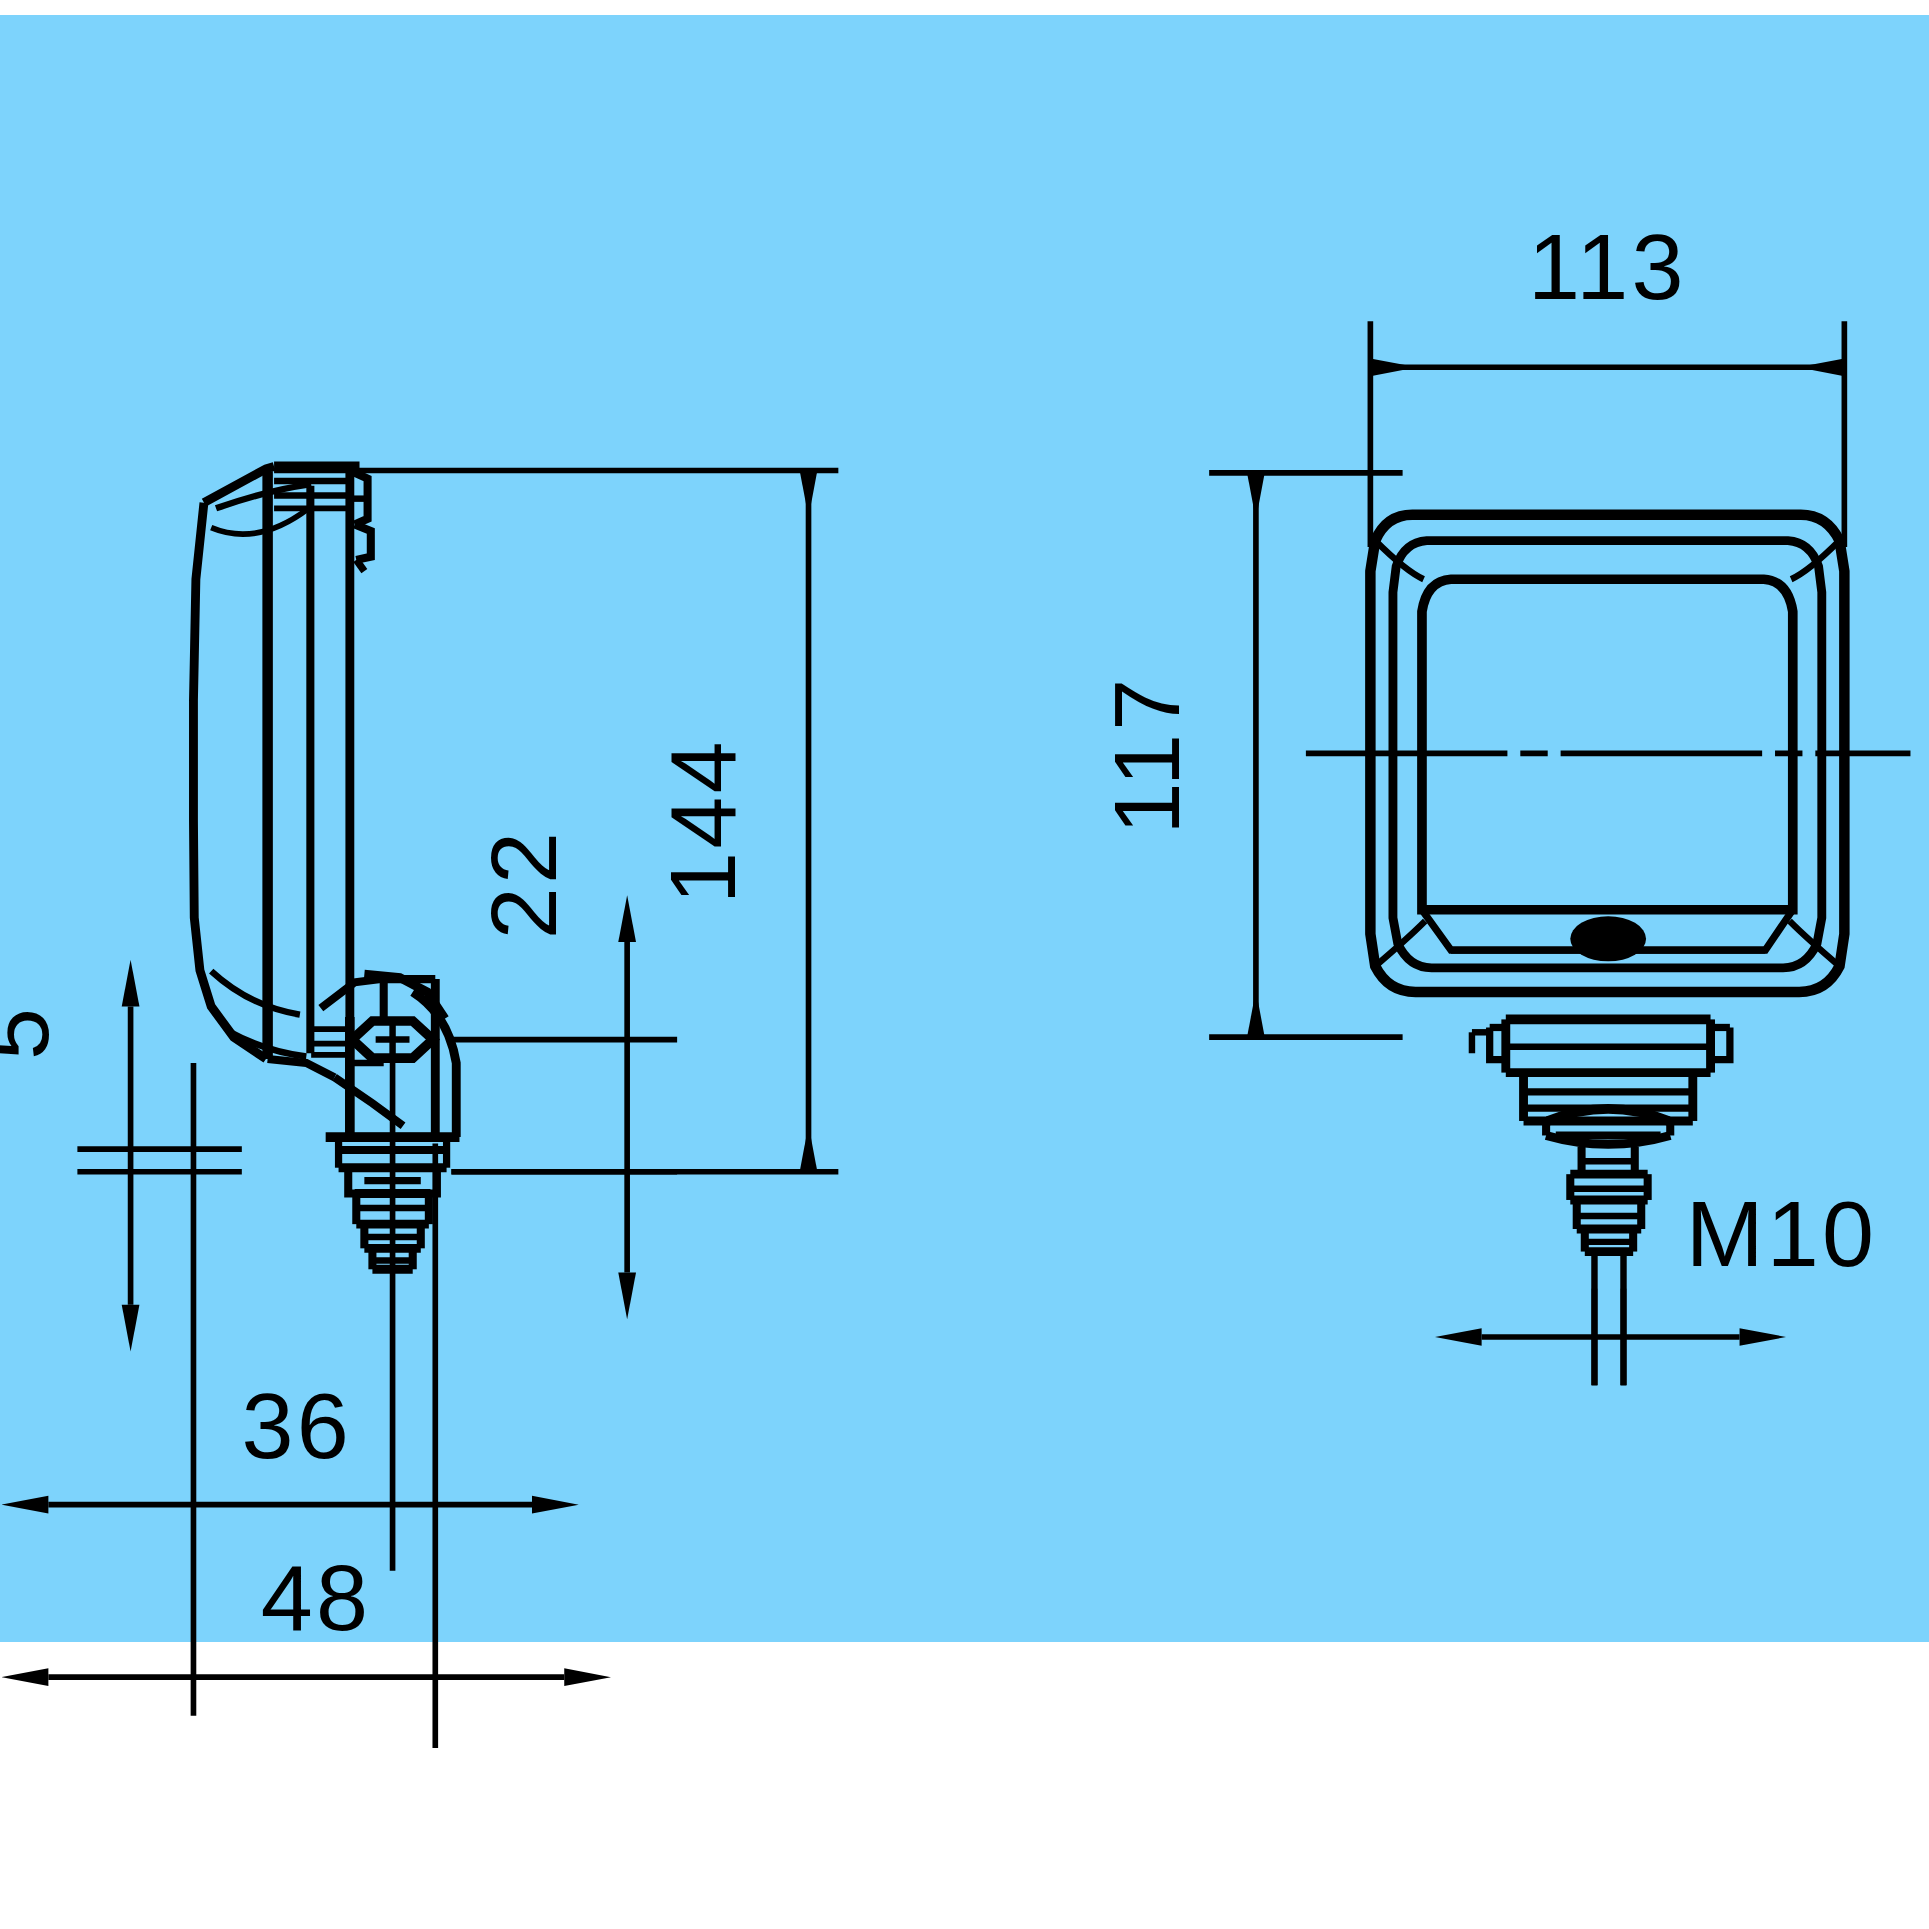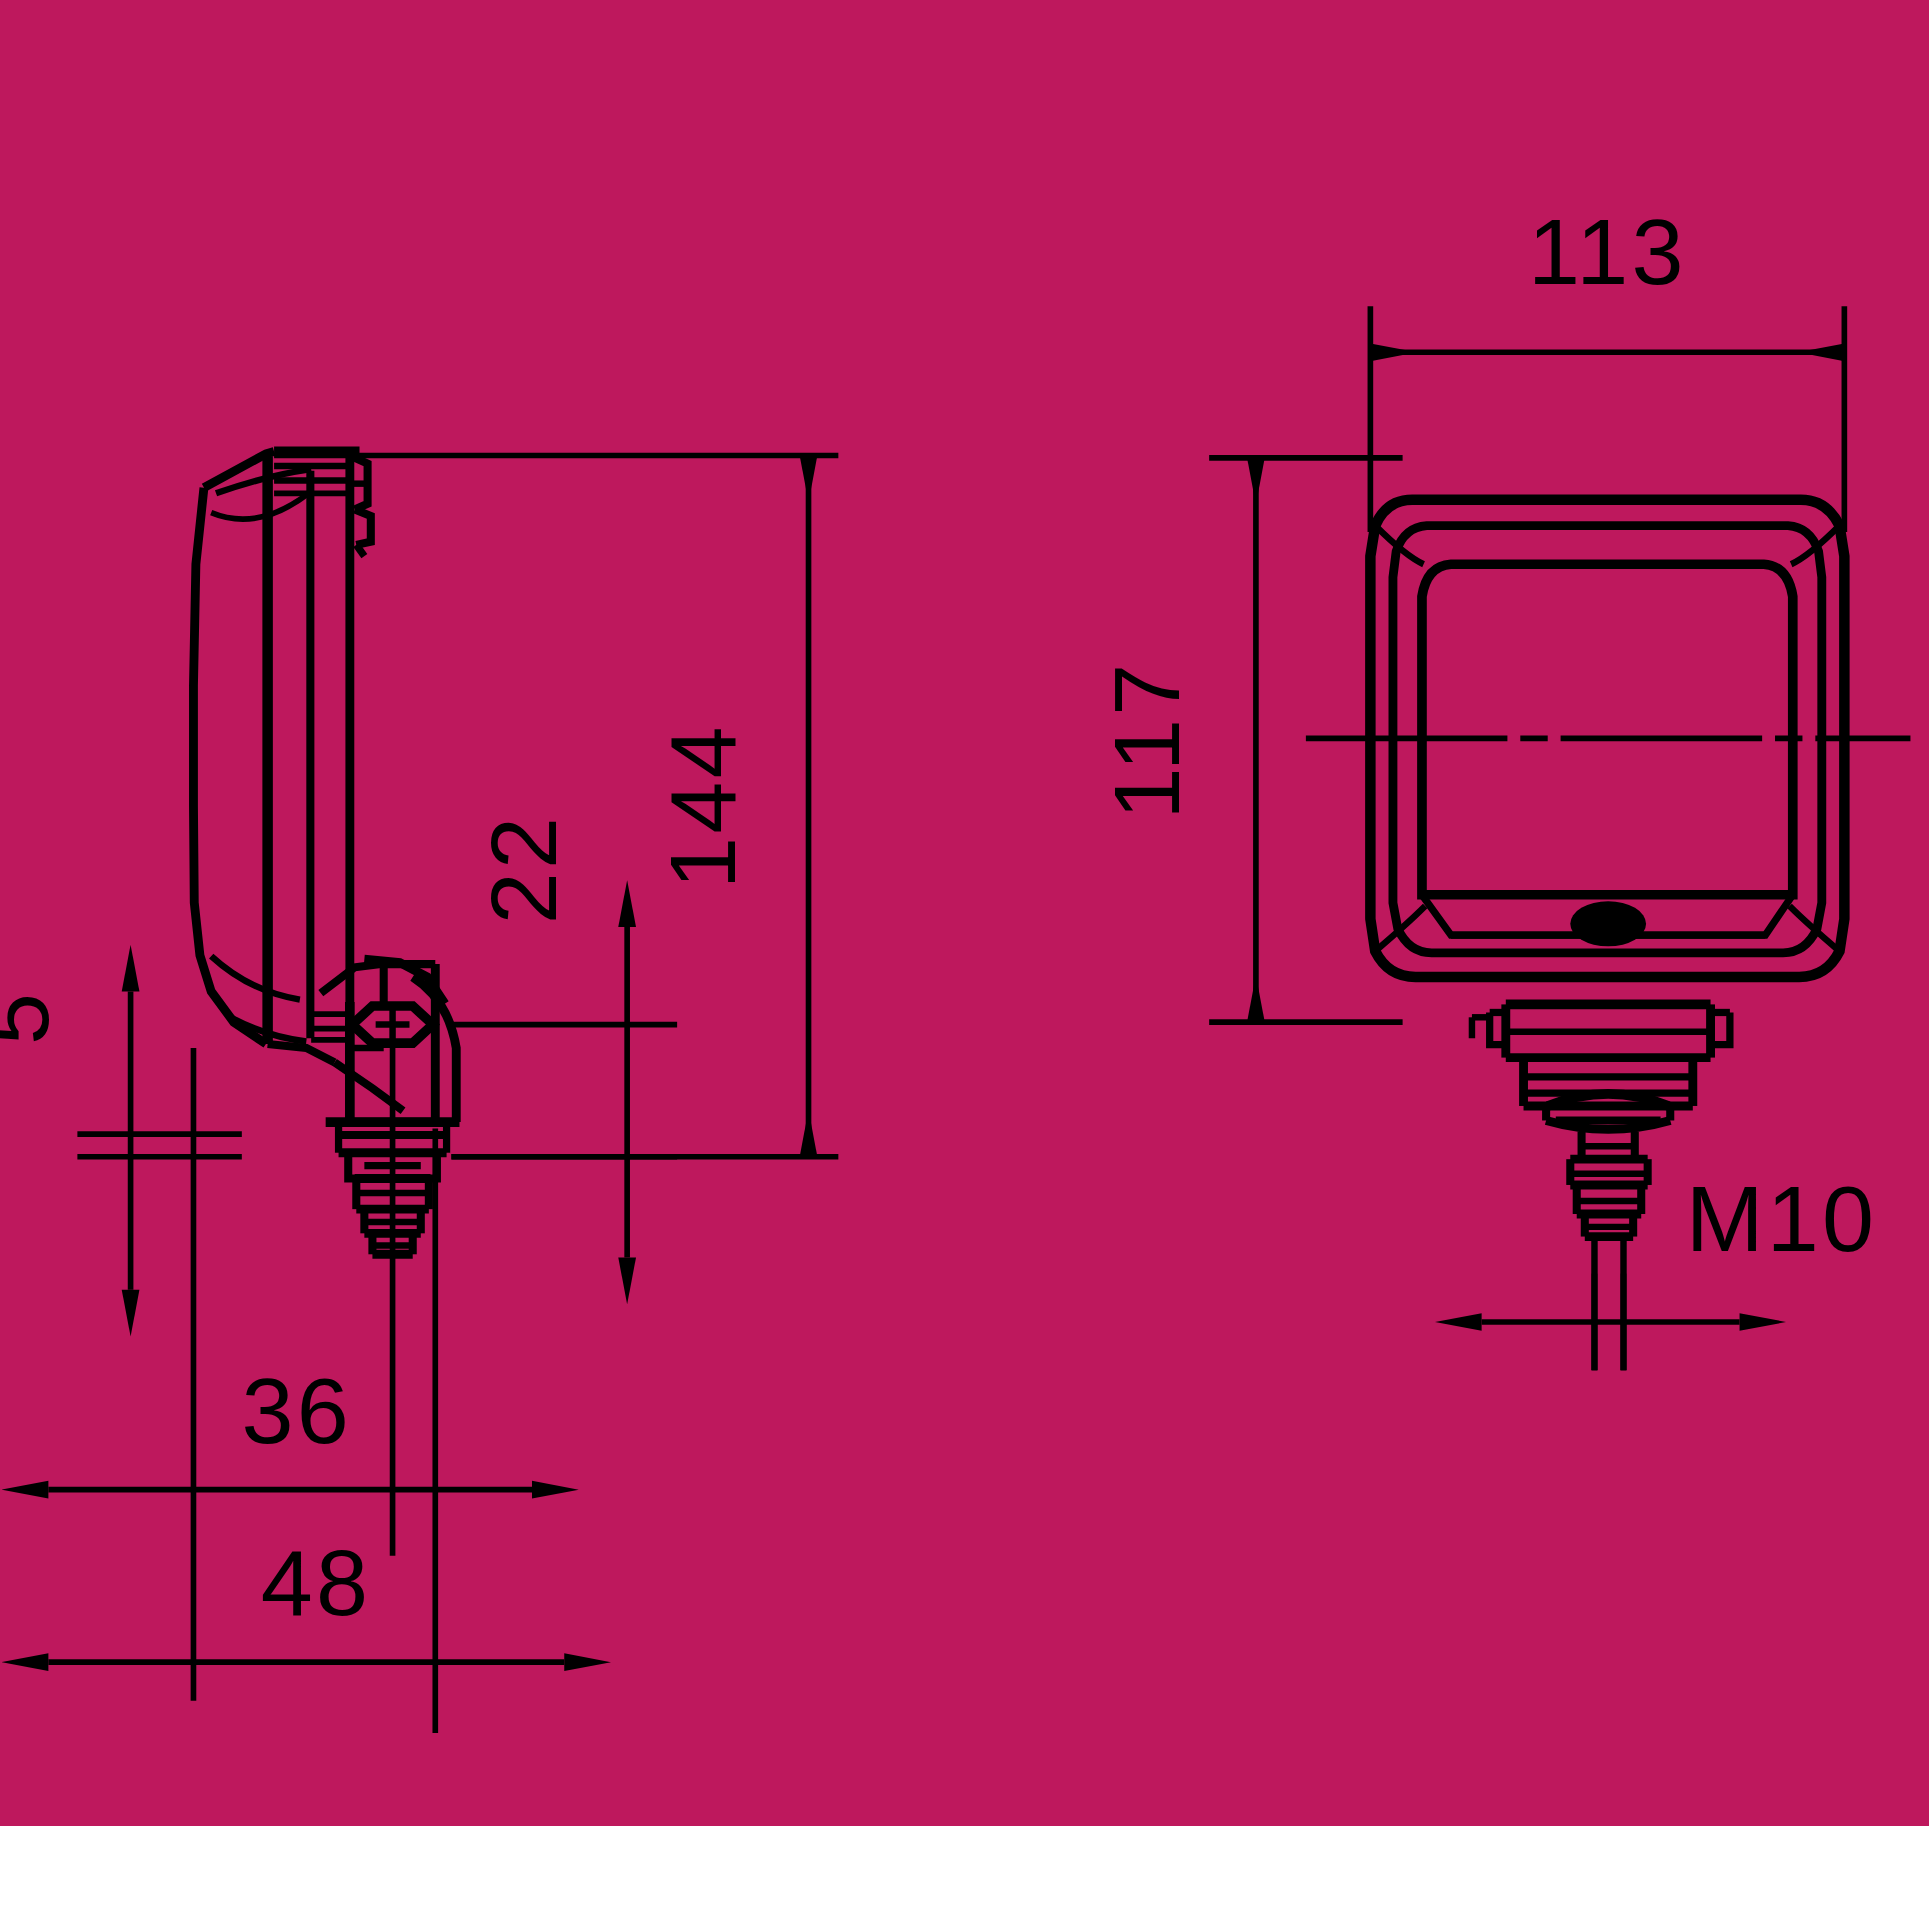--- a/index.html
+++ b/index.html
@@ -1,19 +1,19 @@
 <!DOCTYPE html>
 <html style="font-size:13px"><head>
 <meta charset="utf-8">
 <title>Technical Drawing</title>
 <style>
   html,body{margin:0;padding:0;background:#ffffff;}
   body{width:1929px;height:1929px;overflow:hidden;
        font-family:"Liberation Sans","DejaVu Sans",sans-serif;}
-  #sheet{position:relative;width:1929px;height:1826px;background:#be185d;}
+  #sheet{position:relative;width:1929px;height:1627px;background:#7dd3fc;margin-top:15px;}
   svg.drawing{position:absolute;top:0;left:0;width:1929px;height:1929px;display:block;}
   .dimtext{font-family:"Liberation Sans","DejaVu Sans",sans-serif;
            font-size:116px;fill:#000;font-weight:400;letter-spacing:4px;}
 </style>
 </head>
 <body>
 
 <div id="sheet">
 
   <svg class="drawing" viewBox="0 0 2393 2393">

